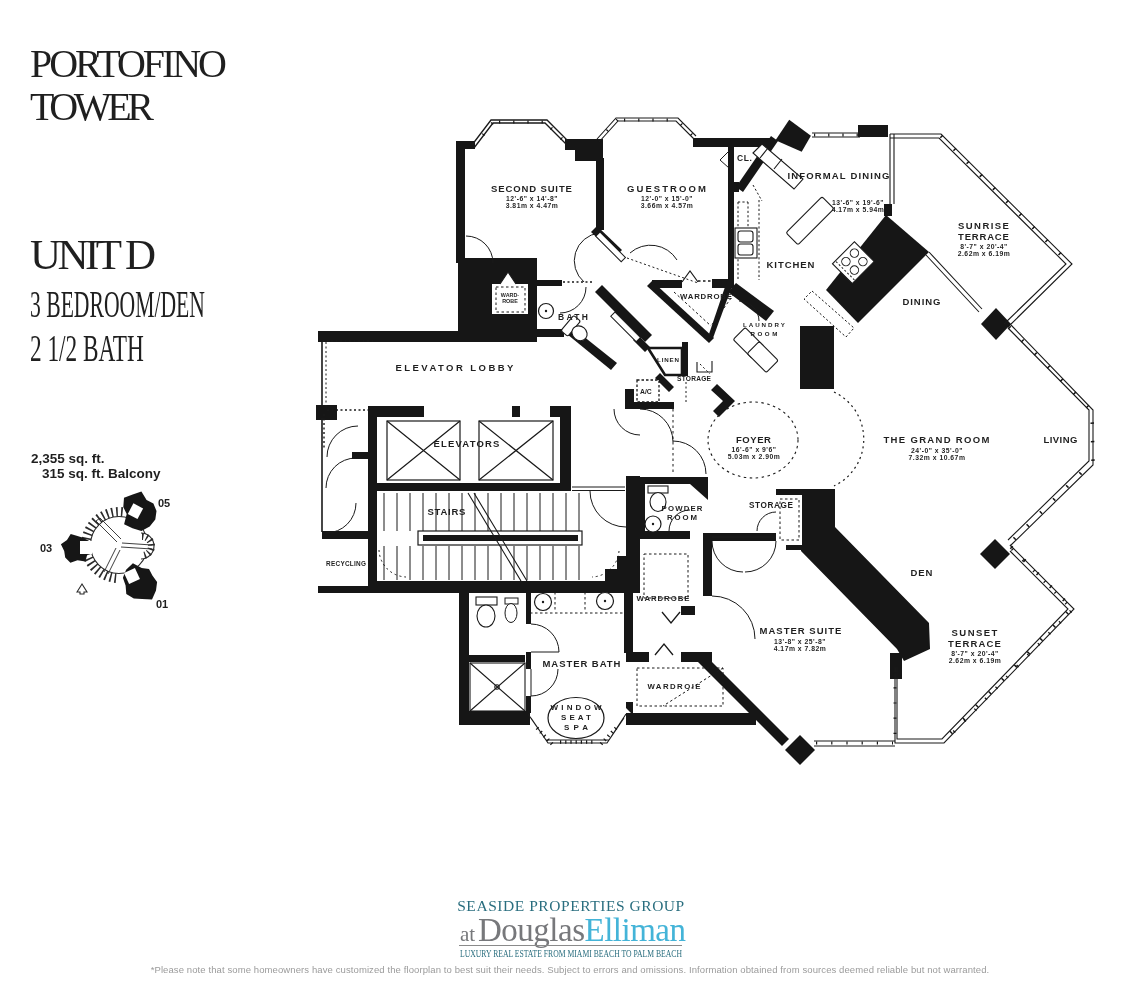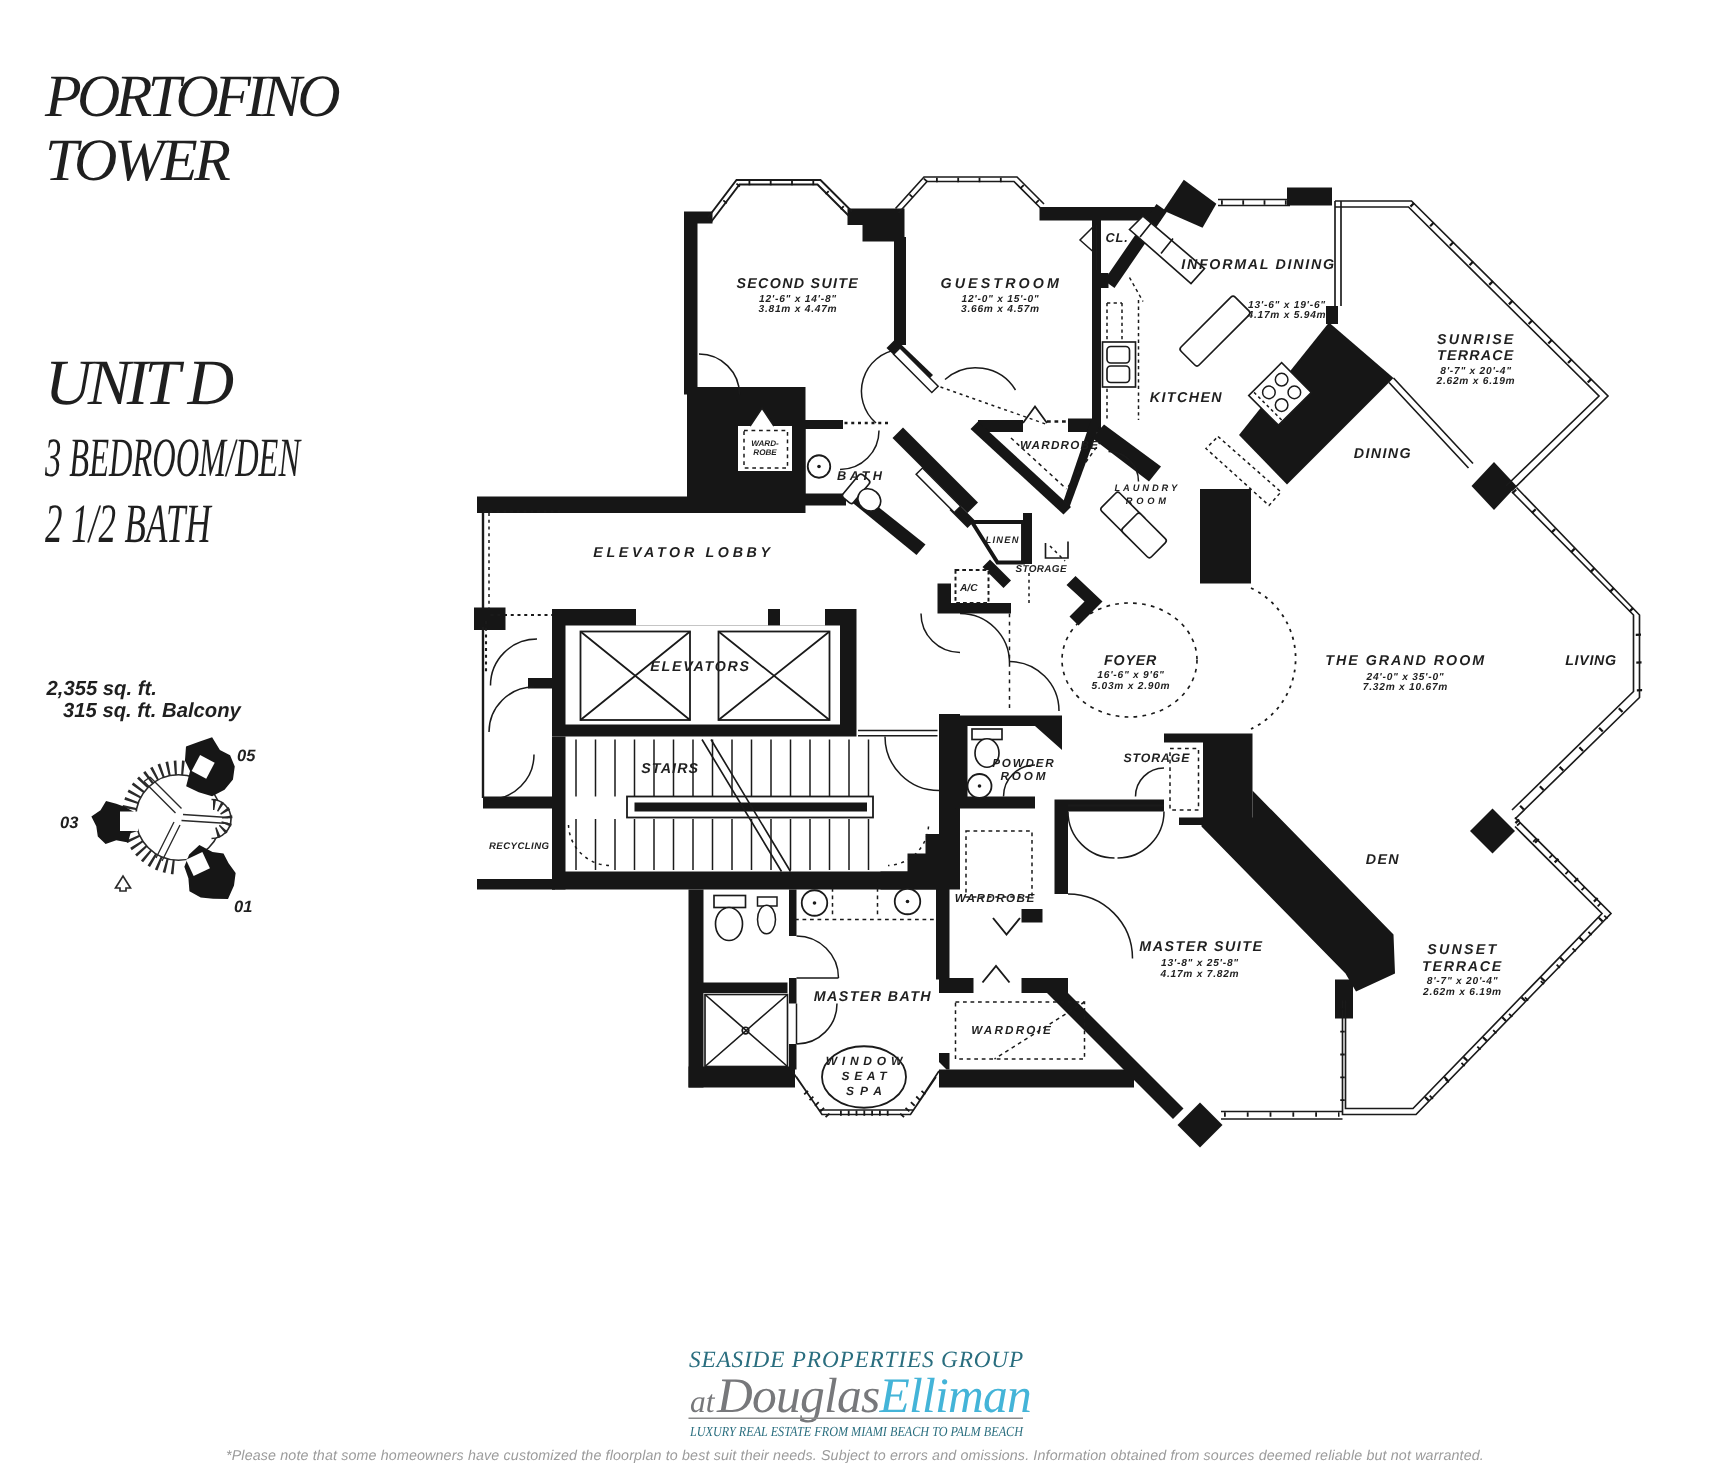--- a/index.html
+++ b/index.html
@@ -1,16 +1,16 @@
 <!DOCTYPE html>
 <html><head>
 <meta charset="utf-8">
 <style>
   html,body{margin:0;padding:0;background:#fff;}
-  .page{position:relative;width:1140px;height:986px;background:#0369a1;overflow:hidden;font-style:italic;}
+  .page{position:relative;width:1140px;height:986px;background:#0369a1;overflow:hidden;}
   svg text{font-family:"Liberation Sans",sans-serif;fill:#1f1f1f;}
   #logo text{fill:inherit;}
   .serif{font-family:"Liberation Serif",serif;}
   .lbl{font-size:9.5px;font-weight:700;letter-spacing:1.1px;}
   .dim{font-size:6.8px;font-weight:700;letter-spacing:0.5px;}
   .sm{font-size:6.2px;font-weight:700;letter-spacing:0.2px;}
 </style>
 </head>
 <body>
 <div class="page">

